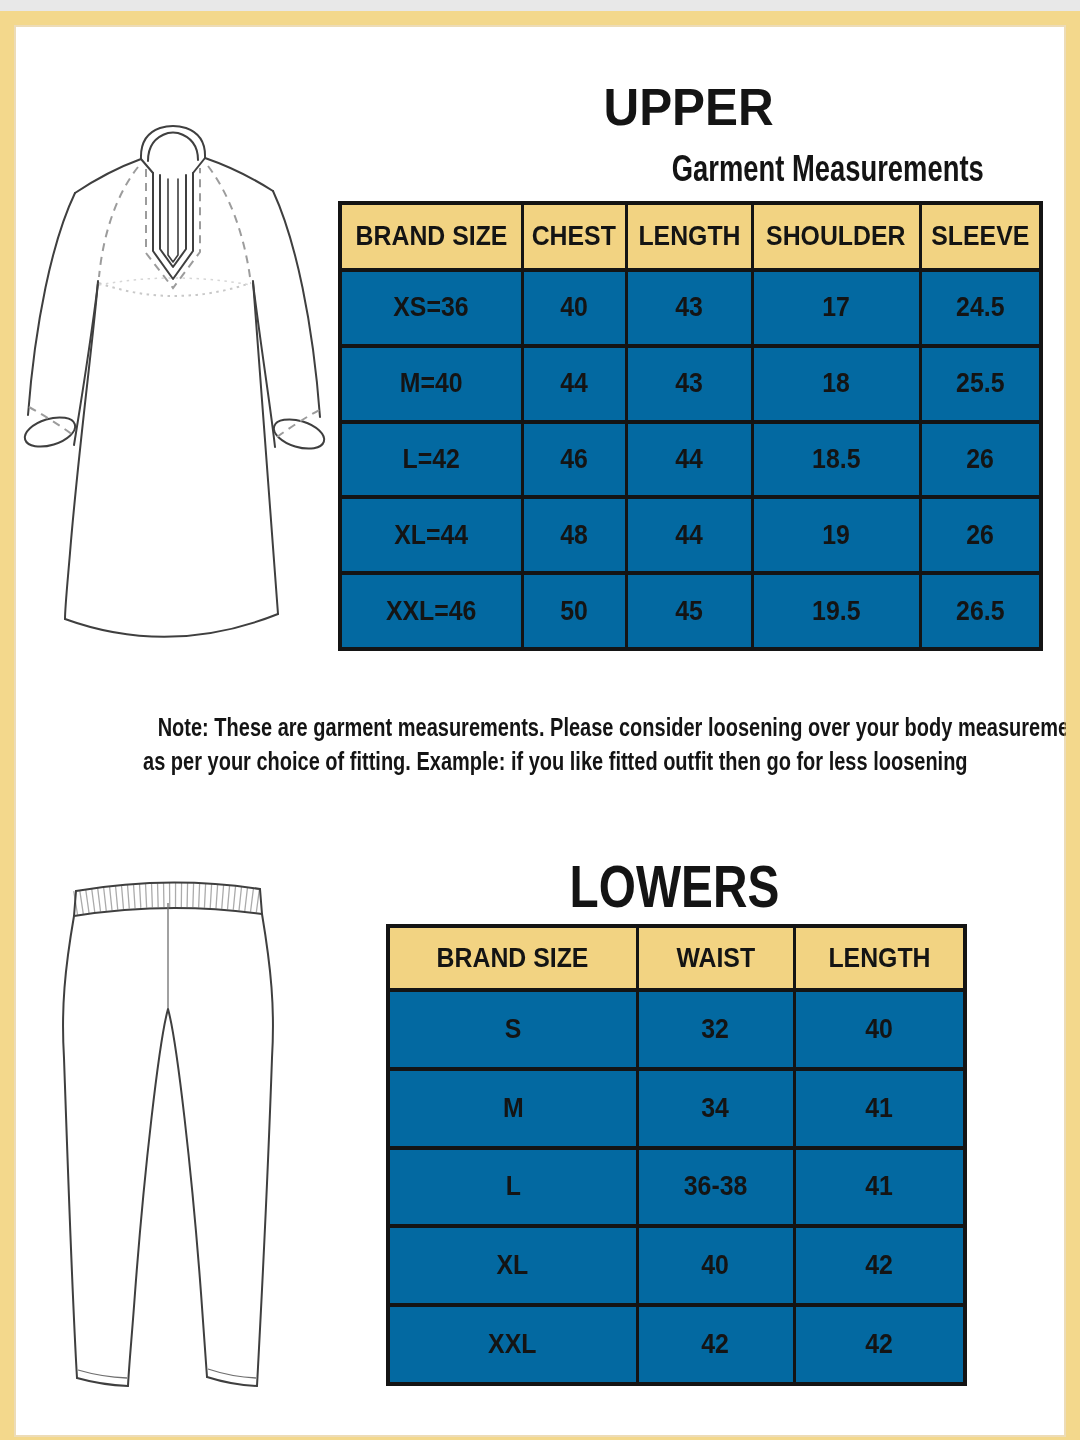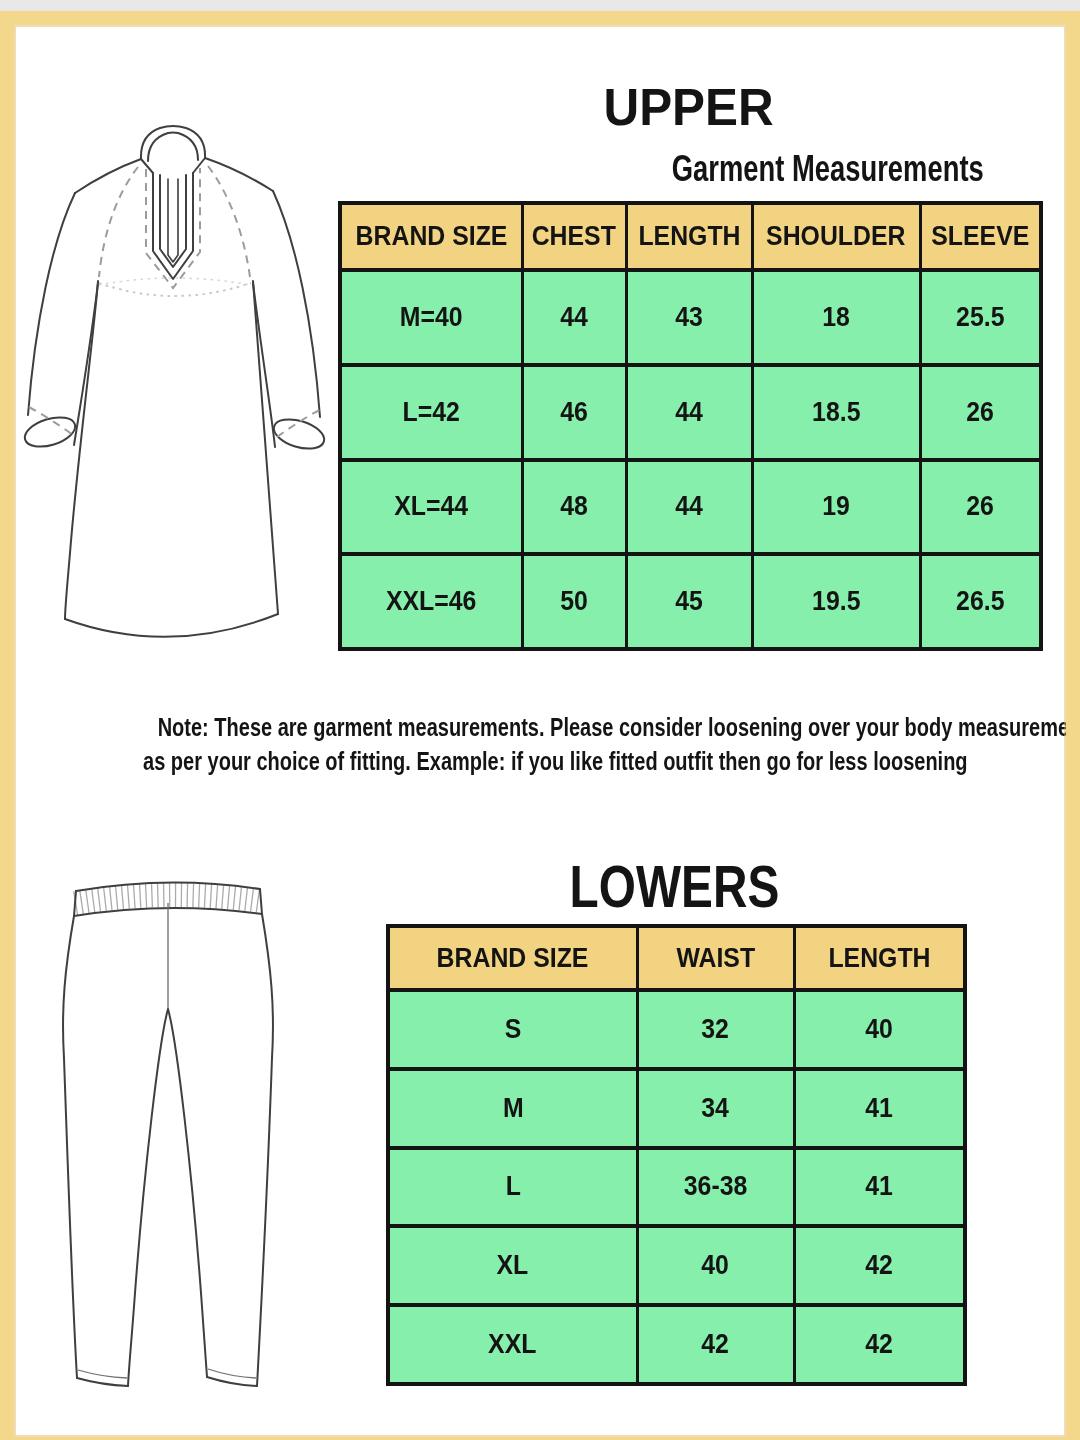--- a/index.html
+++ b/index.html
@@ -20,21 +20,21 @@
   .upper-title    { position:absolute; left:338px; top:70px;  width:701px; text-align:center; font-size:52px; line-height:1; }
   .upper-title .cond    { transform:scaleX(.95); }
   .upper-subtitle { position:absolute; left:338px; top:139px; width:701px; text-align:right; font-size:37px; line-height:1; }
   .upper-subtitle .cond { transform:scaleX(.74); }
   .lowers-title   { position:absolute; left:386px; top:847px; width:577px; text-align:center; font-size:59px; line-height:1; }
   .lowers-title .cond   { transform:scaleX(.81); }
 
   
   table.size-table {
     position:absolute; border-collapse:collapse; table-layout:fixed;
-    background:#86efac; border:4px solid #141414;
+    background:#0369a1; border:4px solid #141414;
   }
   .size-table th, .size-table td {
     border:3px solid #141414; border-top-width:4px; border-bottom-width:4px;
     text-align:center; vertical-align:middle; padding:0;
     font-size:27px; font-weight:bold;
   }
   .size-table td .cond, .size-table th .cond { transform:scaleX(.92); }
   .size-table thead th { background:#F2D382; }
   .upper-table  { left:338px; top:190px; width:701px; height:450px; }
   .upper-table thead tr { height:67px; }
@@ -111,20 +111,27 @@
     <thead>
       <tr>
         <th><span class="cond">BRAND SIZE</span></th>
         <th><span class="cond">CHEST</span></th>
         <th><span class="cond">LENGTH</span></th>
         <th><span class="cond">SHOULDER</span></th>
         <th><span class="cond">SLEEVE</span></th>
       </tr>
     </thead>
     <tbody>
+      <tr>
+        <td><span class="cond">XS=36</span></td>
+        <td><span class="cond">40</span></td>
+        <td><span class="cond">43</span></td>
+        <td><span class="cond">17</span></td>
+        <td><span class="cond">24.5</span></td>
+      </tr>
       <tr>
         <td><span class="cond">M=40</span></td>
         <td><span class="cond">44</span></td>
         <td><span class="cond">43</span></td>
         <td><span class="cond">18</span></td>
         <td><span class="cond">25.5</span></td>
       </tr>
       <tr>
         <td><span class="cond">L=42</span></td>
         <td><span class="cond">46</span></td>

